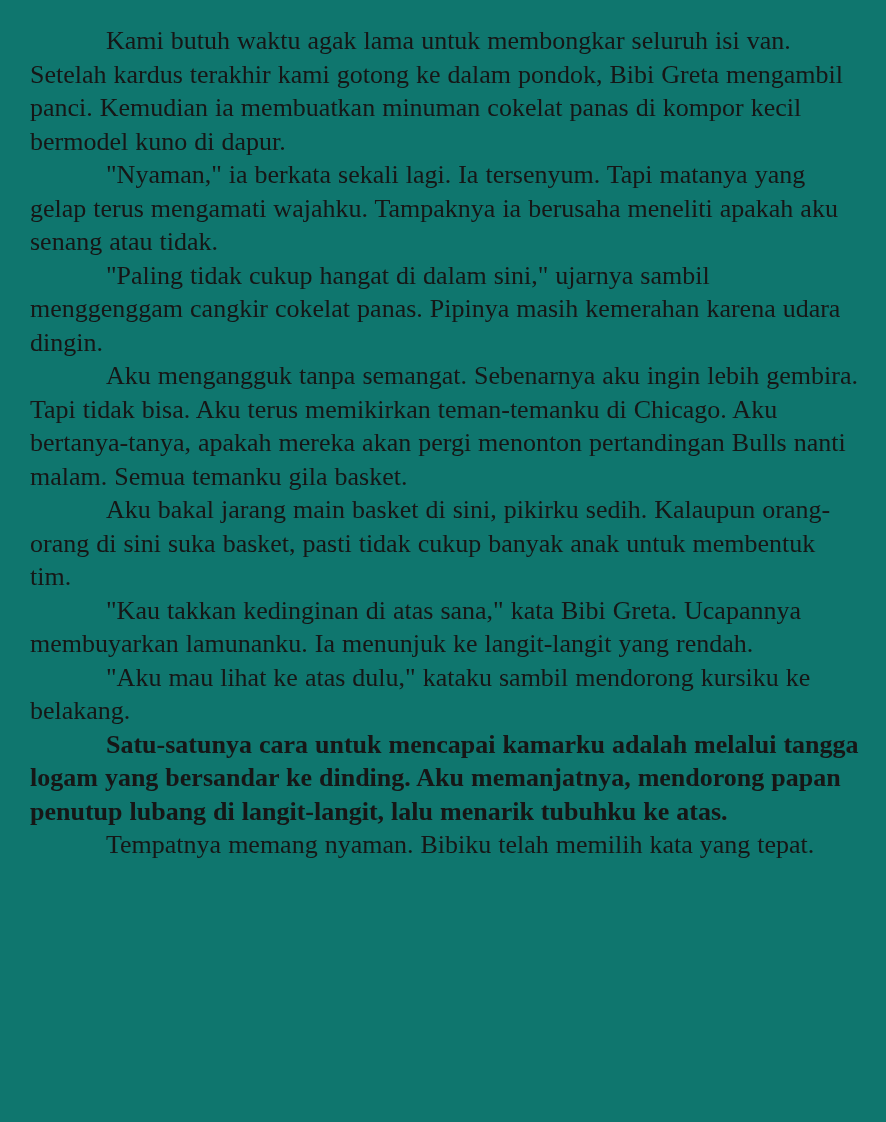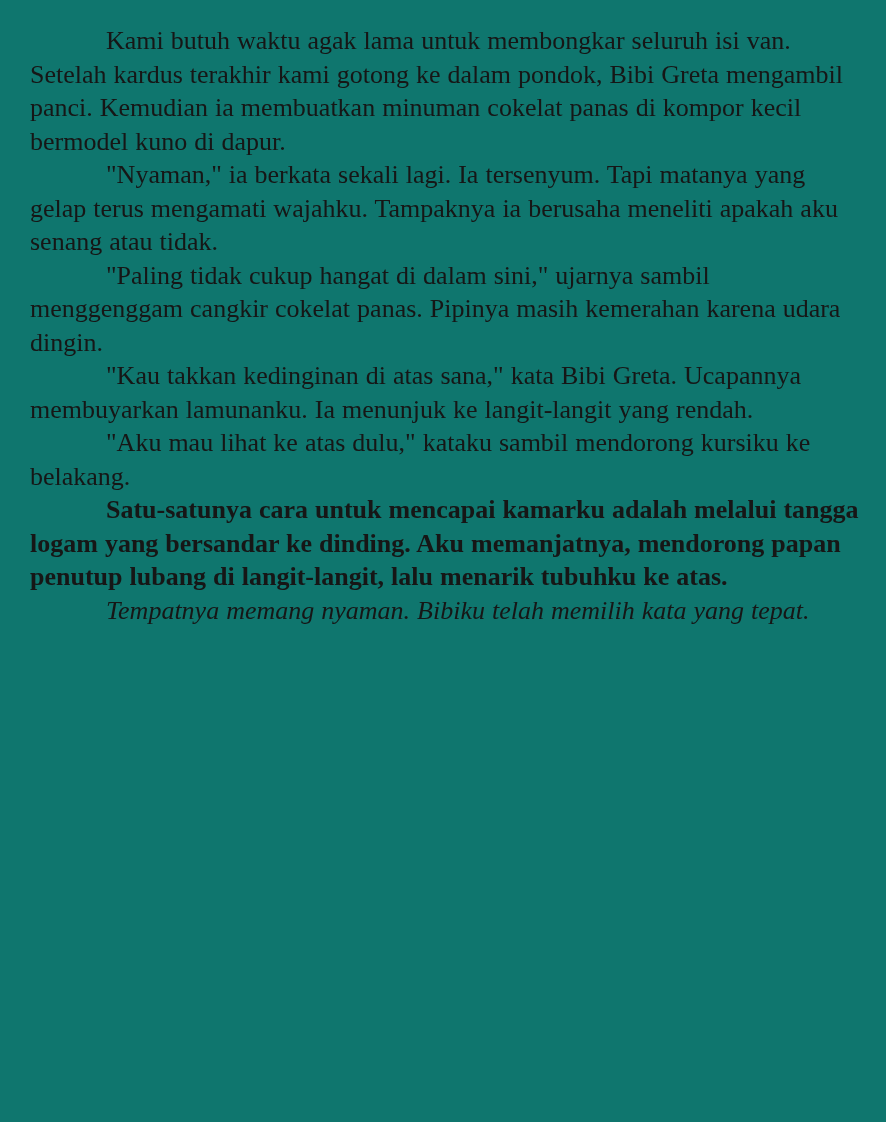--- a/index.html
+++ b/index.html
@@ -31,18 +31,20 @@
   }
 </style>
 </head>
 <body style="background: rgb(255, 255, 255);">
 
 <div class="page">
   <div class="text-block" id="text-block">
       <p style="color: rgb(22, 22, 22);">Kami butuh waktu agak lama untuk membongkar seluruh isi van. Setelah kardus terakhir kami gotong ke dalam pondok, Bibi Greta mengambil panci. Kemudian ia membuatkan minuman cokelat panas di kompor kecil bermodel kuno di dapur.</p>
       <p style="color: rgb(22, 22, 22);">"Nyaman," ia berkata sekali lagi. Ia tersenyum. Tapi matanya yang gelap terus mengamati wajahku. Tampaknya ia berusaha meneliti apakah aku senang atau tidak.</p>
       <p style="color: rgb(22, 22, 22);">"Paling tidak cukup hangat di dalam sini," ujarnya sambil menggenggam cangkir cokelat panas. Pipinya masih kemerahan karena udara dingin.</p>
+      <p style="color: rgb(22, 22, 22);">Aku mengangguk tanpa semangat. Sebenarnya aku ingin lebih gembira. Tapi tidak bisa. Aku terus memikirkan teman-temanku di Chicago. Aku bertanya-tanya, apakah mereka akan pergi menonton pertandingan Bulls nanti malam. Semua temanku gila basket.</p>
+      <p style="color: rgb(22, 22, 22);">Aku bakal jarang main basket di sini, pikirku sedih. Kalaupun orang-orang di sini suka basket, pasti tidak cukup banyak anak untuk membentuk tim.</p>
       <p style="color: rgb(22, 22, 22);">"Kau takkan kedinginan di atas sana," kata Bibi Greta. Ucapannya membuyarkan lamunanku. Ia menunjuk ke langit-langit yang rendah.</p>
       <p style="color: rgb(22, 22, 22);">"Aku mau lihat ke atas dulu," kataku sambil mendorong kursiku ke belakang.</p>
       <p style="color: rgb(22, 22, 22); font-weight: bold;">Satu-satunya cara untuk mencapai kamarku adalah melalui tangga logam yang bersandar ke dinding. Aku memanjatnya, mendorong papan penutup lubang di langit-langit, lalu menarik tubuhku ke atas.</p>
-      <p style="color: rgb(22, 22, 22); font-style: italic;">Tempatnya memang nyaman. Bibiku telah memilih kata yang tepat.</p>
+      <p style="color: rgb(22, 22, 22);">Tempatnya memang nyaman. Bibiku telah memilih kata yang tepat.</p>
     </div>
 </div>
 
 </body></html>

